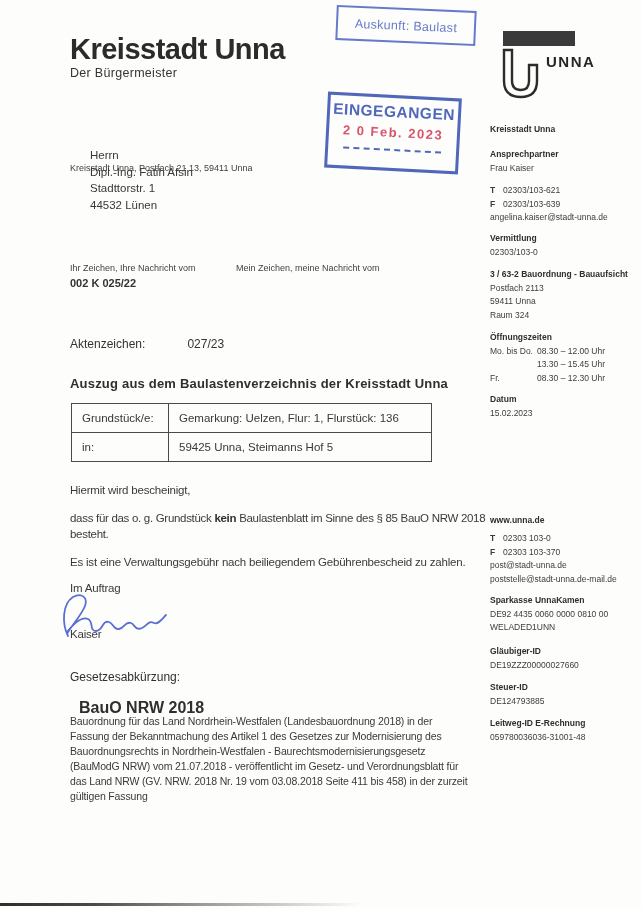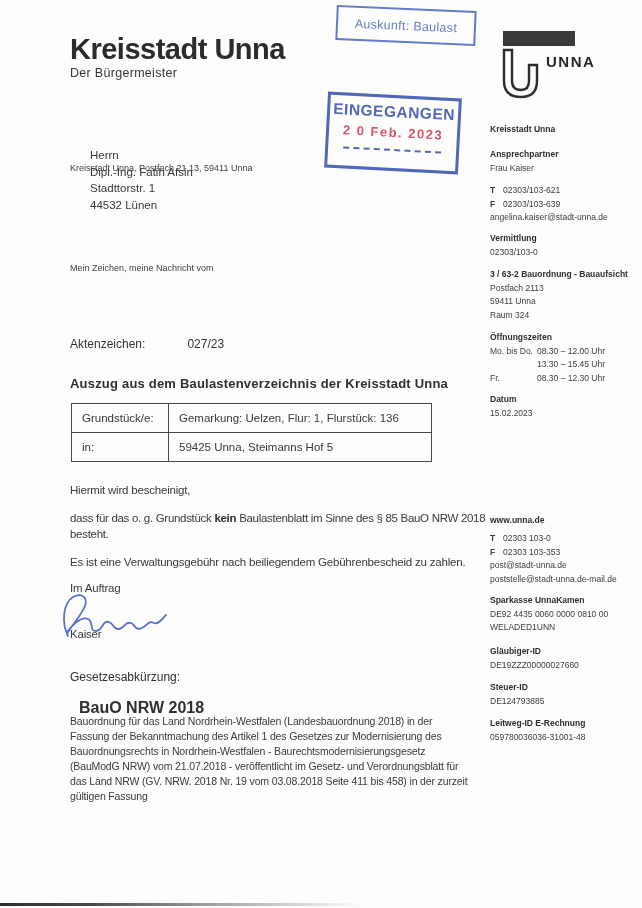--- a/index.html
+++ b/index.html
@@ -112,20 +112,24 @@
     <div class="dots"></div>
   </div>
 
   <div class="abs sender">Kreisstadt Unna, Postfach 21 13, 59411 Unna</div>
   <div class="abs recipient">Herrn
 Dipl.-Ing. Fatih Afsin
 Stadttorstr. 1
 44532 Lünen</div>
 
   <div class="abs refs">
+    <div class="col1">
+      <div class="ref-label">Ihr Zeichen, Ihre Nachricht vom</div>
+      <div class="ref-value">002 K 025/22</div>
+    </div>
     <div class="col2">
       <div class="ref-label">Mein Zeichen, meine Nachricht vom</div>
     </div>
   </div>
 
   <div class="abs akten">
     <span>Aktenzeichen:</span><span class="val">027/23</span>
   </div>
 
   <div class="abs subject">Auszug aus dem Baulastenverzeichnis der Kreisstadt Unna</div>
@@ -223,21 +227,21 @@
     <div class="h">www.unna.de</div>
   </div>
 
   <div class="abs sb" style="top:532px">
     <div class="sb-row">
       <span class="lab">T</span>
       <span>02303 103-0</span>
     </div>
     <div class="sb-row">
       <span class="lab">F</span>
-      <span>02303 103-353</span>
+      <span>02303 103-370</span>
     </div>
     <div>post@stadt-unna.de</div>
     <div>poststelle@stadt-unna.de-mail.de</div>
   </div>
 
   <div class="abs sb" style="top:594px">
     <div class="h">Sparkasse UnnaKamen</div>
     <div>DE92 4435 0060 0000 0810 00</div>
     <div>WELADED1UNN</div>
   </div>

